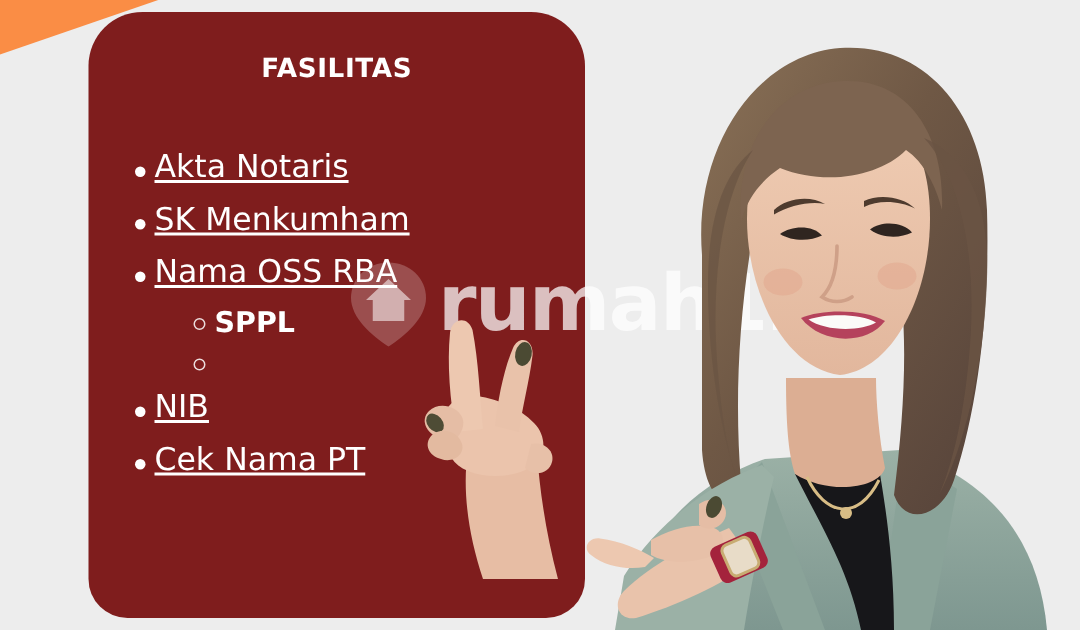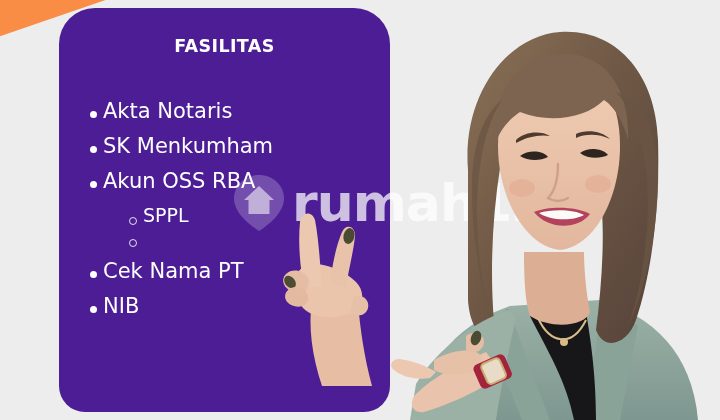--- a/index.html
+++ b/index.html
@@ -20,21 +20,21 @@
   .wm-text{
     font-size:52px;font-weight:bold;letter-spacing:-1px;
     color:rgba(255,255,255,0.72);
     font-family:"DejaVu Sans", sans-serif;
     line-height:1;
   }
 
   
   .card{
     position:absolute;left:59px;top:8px;width:331px;height:404px;
-    background:#4c1d95;
+    background:#7f1d1d;
     border-radius:36px 36px 26px 26px;
     z-index:2;
     overflow:hidden;
   }
   .card-title{
     position:absolute;left:0;right:0;top:26px;
     text-align:center;color:#ffffff;
     font-size:17.5px;font-weight:bold;letter-spacing:.4px;
     line-height:1.45;
   }
@@ -47,27 +47,27 @@
   .li{
     display:flex;align-items:flex-start;
     color:#ffffff;font-size:21px;line-height:1;
     margin-bottom:14px;
     font-family:"DejaVu Sans", sans-serif;
   }
   .li .bullet{
     width:20px;flex:0 0 20px;text-align:center;
     font-size:20px;line-height:1;color:#ffffff;
   }
-  .li .txt{white-space:nowrap;}
+  .li .txt{white-space:nowrap;text-decoration:underline;}
 
   .sublist{margin:0;padding:0;list-style:none;}
   .li-sub{
-    display:flex;align-items:flex-end;
+    display:flex;align-items:center;
     color:#ffffff;font-size:19px;line-height:1;
-    margin-bottom:14px;margin-left:40px;
+    margin-bottom:14px;margin-left:40px;font-weight:bold;
   }
   .li-sub .bullet-o{
     width:20px;flex:0 0 20px;display:flex;align-items:center;justify-content:center;
   }
   .ring{
     width:8px;height:8px;border-radius:50%;
     border:1.6px solid rgba(255,255,255,.85);box-sizing:border-box;
     display:block;
   }
   .dot{
@@ -126,45 +126,45 @@
       </li>
 
       <li class="li">
         <span class="bullet"><span class="dot"></span></span>
         <span class="txt">SK Menkumham</span>
       </li>
 
 
       <li class="li">
         <span class="bullet"><span class="dot"></span></span>
-        <span class="txt">Akun OSS RBA</span>
+        <span class="txt">Nama OSS RBA</span>
       </li>
 
       <ul class="sublist">
         <li class="li-sub">
           <span class="bullet-o">
               <span class="ring"></span>
             </span>
           <span class="txt">SPPL</span>
         </li>
         <li class="li-sub">
           <span class="bullet-o">
               <span class="ring"></span>
             </span>
         </li>
       </ul>
 
       <li class="li">
         <span class="bullet"><span class="dot"></span></span>
+        <span class="txt">NIB</span>
+      </li>
+
+      <li class="li">
+        <span class="bullet"><span class="dot"></span></span>
         <span class="txt">Cek Nama PT</span>
-      </li>
-
-      <li class="li">
-        <span class="bullet"><span class="dot"></span></span>
-        <span class="txt">NIB</span>
       </li>
 
     </ul>
   </div>
 
   <div class="hand-left">
     <svg width="120" height="190" viewBox="0 0 120 190">
       <g>
 
         <path d="M44 104 C40 130 44 160 54 190 L104 190 C96 160 92 132 90 106 Z" fill="#e7bda4"></path>

